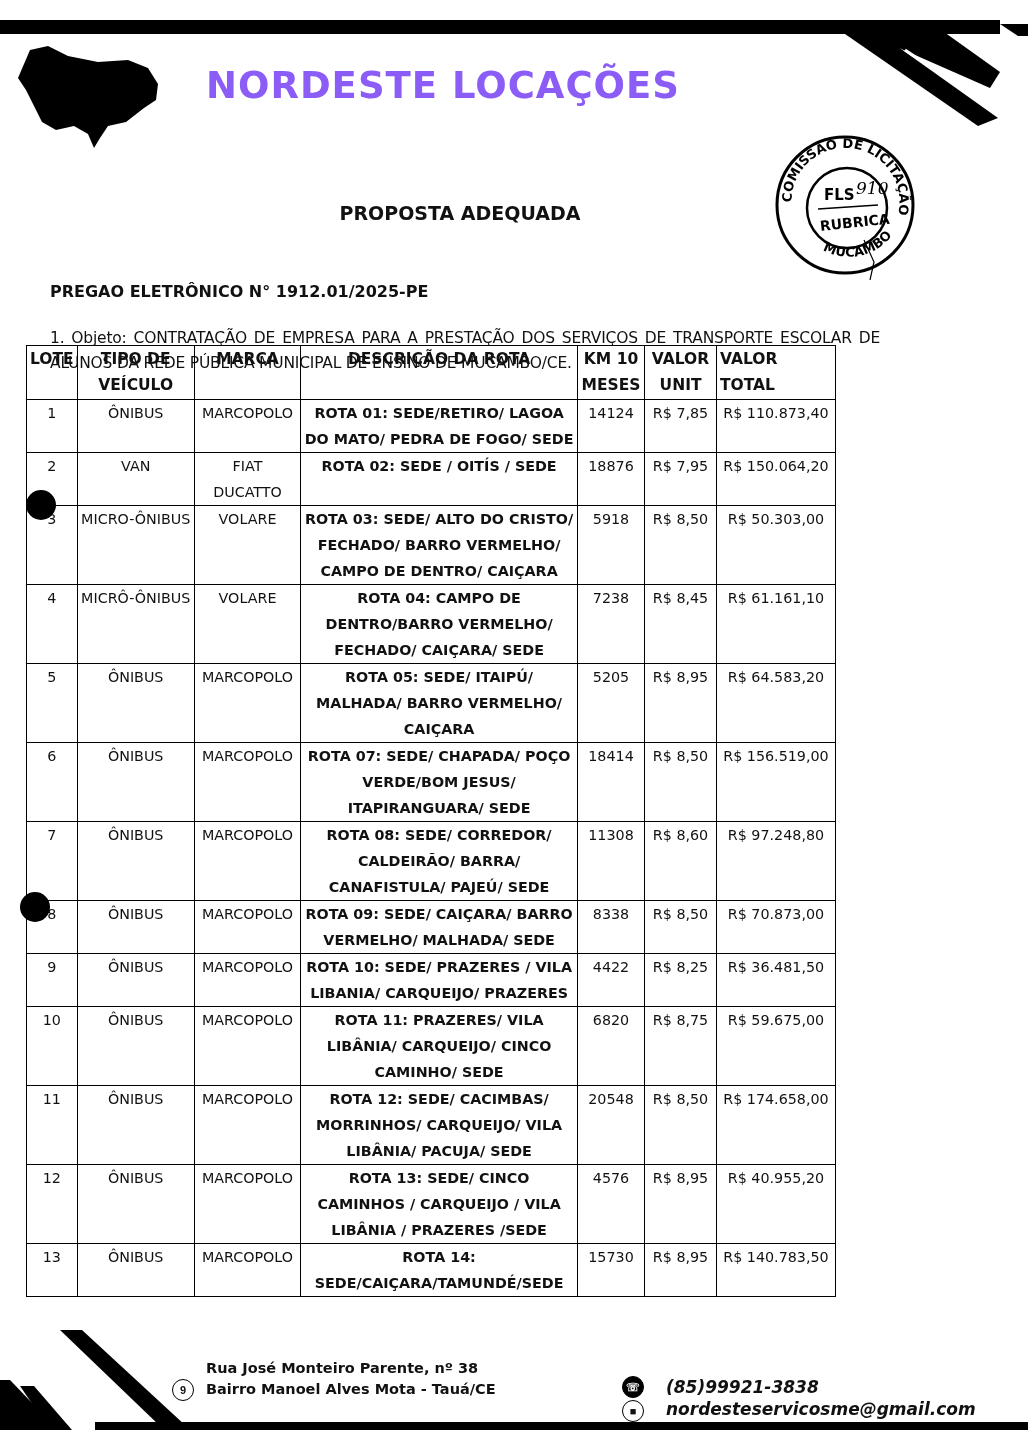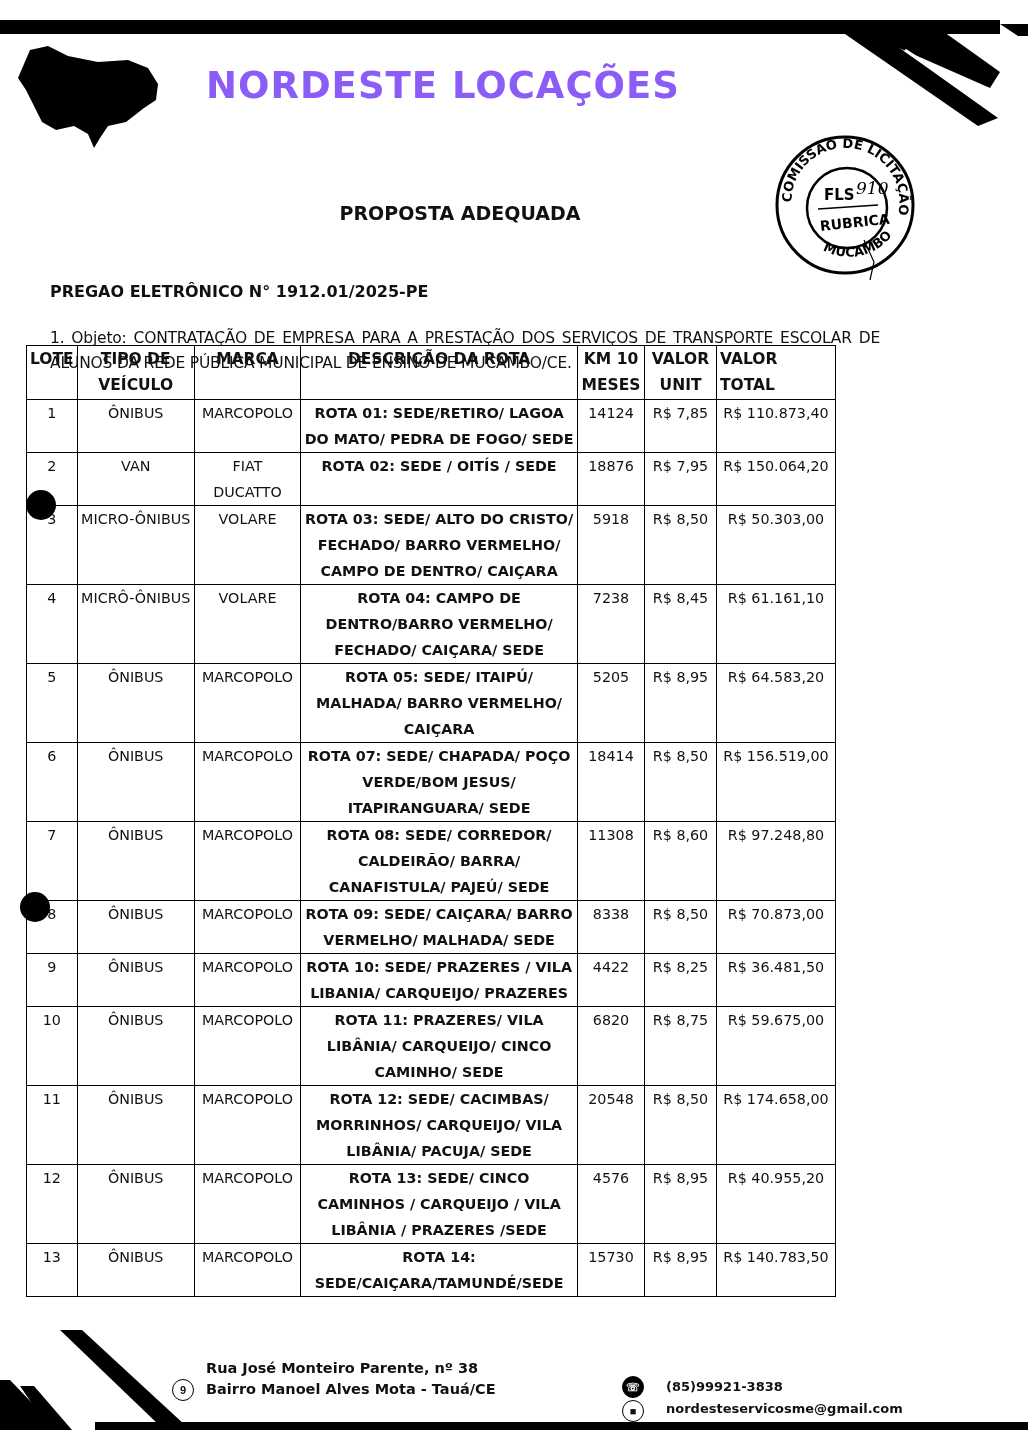--- a/index.html
+++ b/index.html
@@ -28,21 +28,21 @@
   th.total-h { text-align: left; margin-top: 42px; }
   col.c-lote { width: 45px; } col.c-tipo { width: 165px; } col.c-marca { width: 118px; }
   col.c-desc { width: 305px; } col.c-km { width: 69px; } col.c-unit { width: 82px; } col.c-total { width: 160px; }
 
   .punch { position: absolute; width: 30px; height: 30px; border-radius: 50%; background: #000; }
 
   
   .footer-bar { position: absolute; left: 95px; top: 1422px; width: 933px; height: 8px; background: #000; }
   .footer-slash { position: absolute; left: 0; top: 1330px; }
   .footer-addr { position: absolute; left: 206px; top: 1358px; font-family: "DejaVu Sans", sans-serif; font-weight: bold; font-size: 14.5px; line-height: 21px; }
-  .footer-contact { position: absolute; left: 666px; top: 1376px; font-family: "DejaVu Sans", sans-serif; font-weight: bold; font-size: 13px; line-height: 22px; }
+  .footer-contact { position: absolute; left: 666px; top: 1376px; font-family: "DejaVu Sans", sans-serif; font-weight: bold; font-size: 17px; line-height: 22px; font-style: italic; }
   .f-icon { position: absolute; width: 22px; height: 22px; border-radius: 50%; border: 1.5px solid #000; box-sizing: border-box; display: flex; align-items: center; justify-content: center; font-size: 11px; font-weight: bold; }
 </style>
 </head>
 <body>
 
 <div class="top-bar"></div>
 <svg class="hdr-slash" width="1028" height="130">
   <polygon points="840,22 930,22 1000,72 990,88" fill="#000"></polygon>
   <polygon points="845,34 880,34 998,118 978,126" fill="#000"></polygon>
   <line x1="905" y1="50" x2="965" y2="90" stroke="#fff" stroke-width="3"></line>

